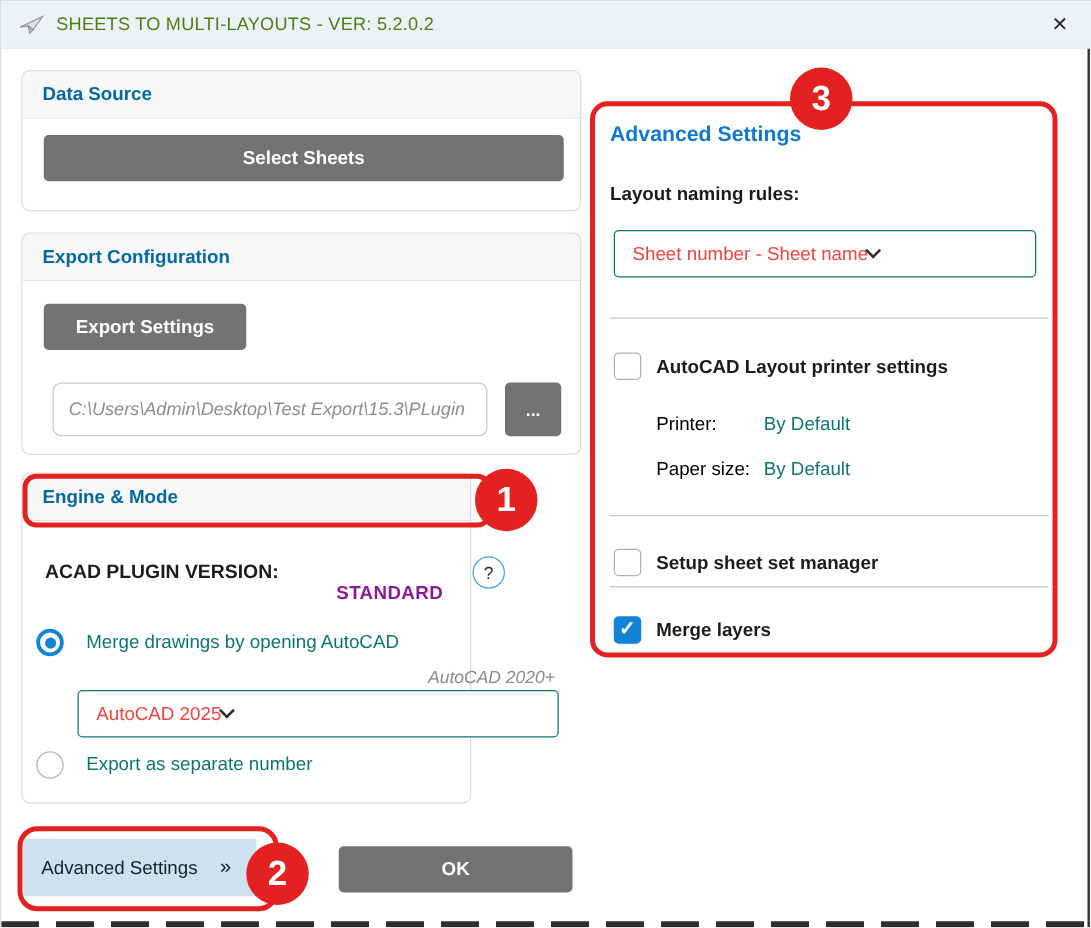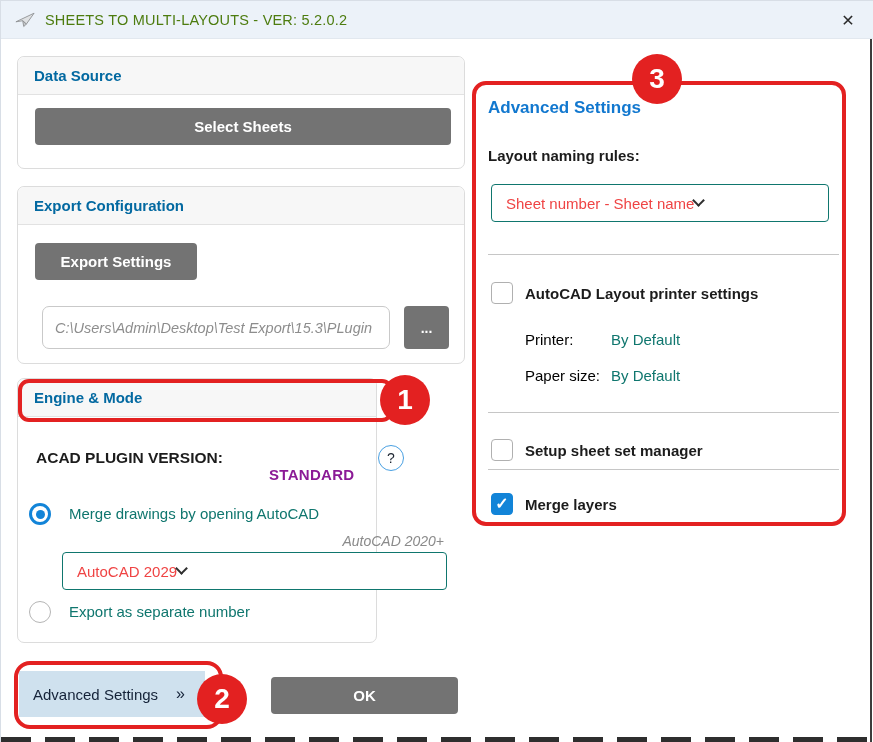--- a/index.html
+++ b/index.html
@@ -122,21 +122,21 @@
   <span class="lbl bold" style="left:35px;top:448px;font-size:15.5px;">ACAD PLUGIN VERSION:</span>
   <span class="standard" style="left:268px;top:449px;margin-top:16px;">STANDARD</span>
   <span class="help-icon" style="left:377px;top:444px;">?</span>
 
   <span class="radio on" style="left:28px;top:502px;"></span>
   <span class="lbl" style="left:68px;top:504px;">Merge drawings by opening AutoCAD</span>
 
   <span class="lbl hint" style="left:300px;top:532px;width:143px;">AutoCAD 2020+</span>
 
   <div class="select" style="left:61px;top:551px;width:385px;height:38px;">
-    <span>AutoCAD 2029</span>
+    <span>AutoCAD 2025</span>
     <span class="chevron"></span>
   </div>
 
   <span class="radio" style="left:28px;top:600px;"></span>
   <span class="lbl" style="left:68px;top:602px;">Export as separate number</span>
 
   <div class="adv-btn">
     <span class="adv-label">Advanced Settings</span>
     <span class="adv-chev">»</span>
   </div>

